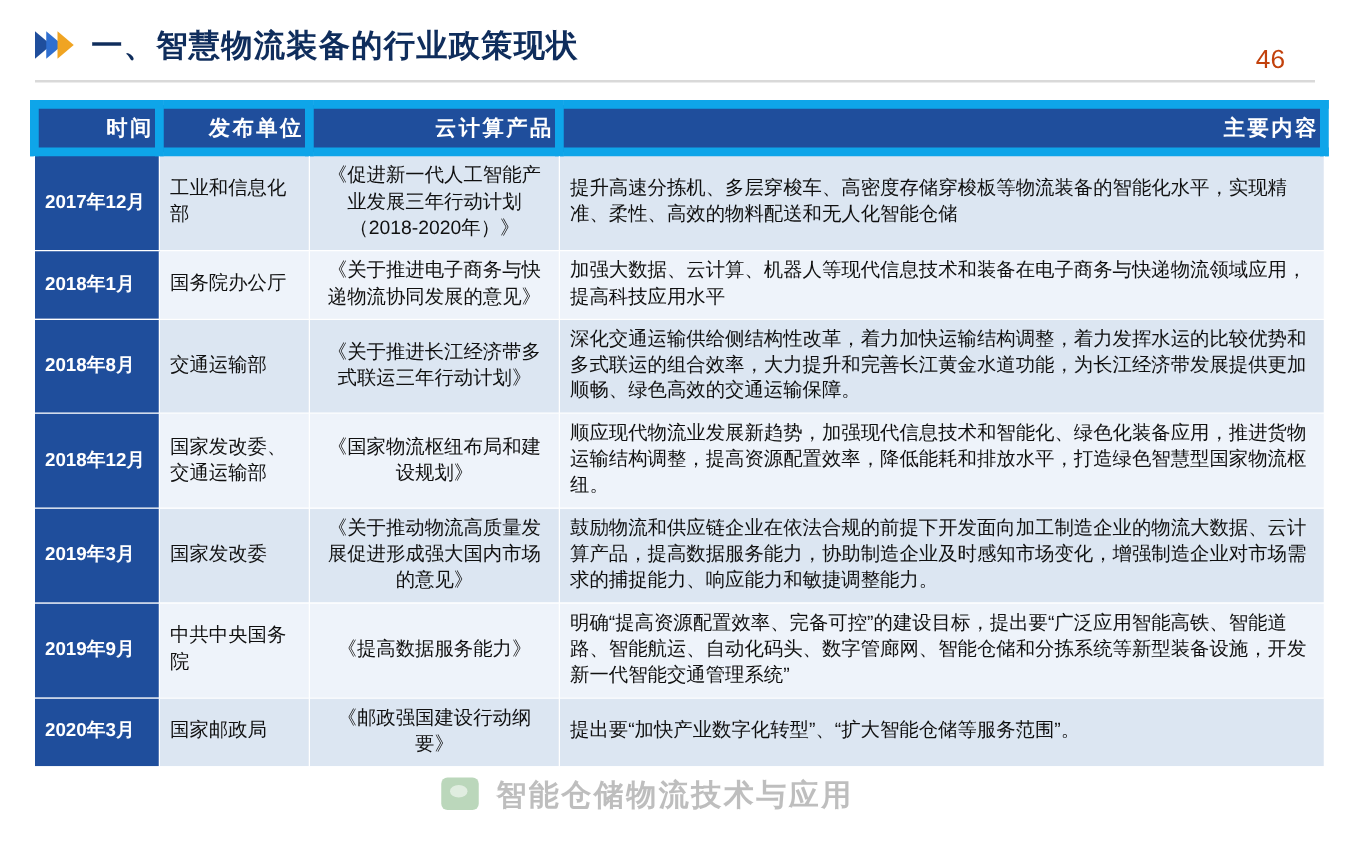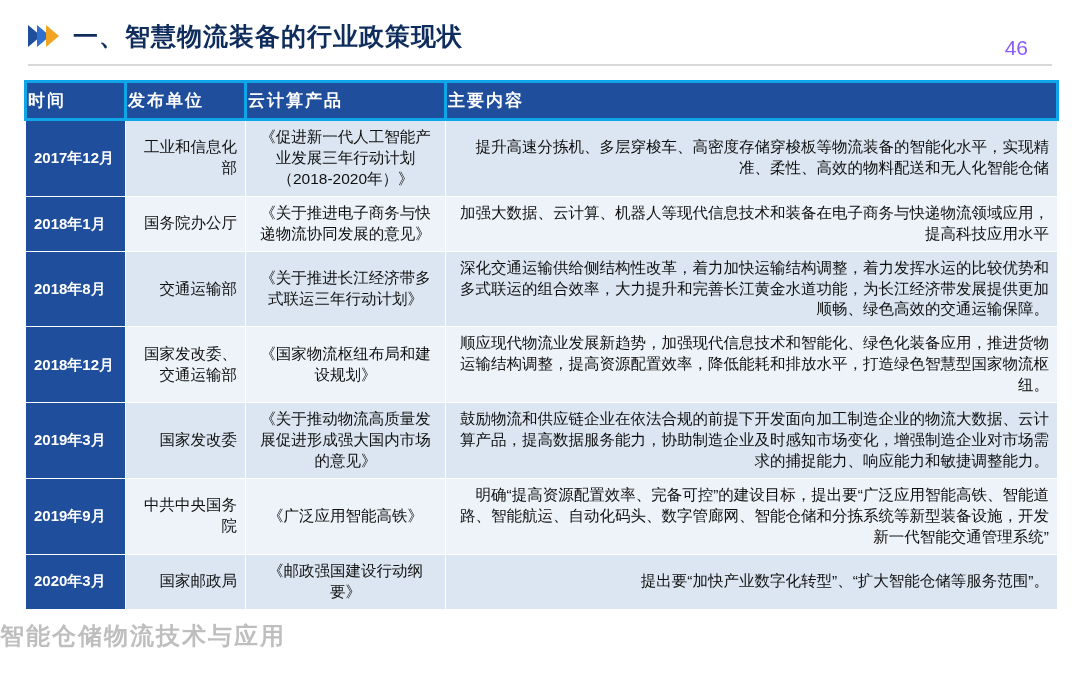--- a/index.html
+++ b/index.html
@@ -41,21 +41,21 @@
     font-size: 25px;
     font-weight: bold;
     color: #0f2d5c;
     letter-spacing: 1px;
   }
   .page-num {
     position: absolute;
     right: 52px;
     top: 36px;
     font-size: 21px;
-    color: #8b5cf6;
+    color: #c2410c;
     font-weight: normal;
   }
   .header-rule {
     position: absolute;
     left: 28px;
     right: 28px;
     bottom: 6px;
     height: 2px;
     background: #d9d9d9;
   }
@@ -67,22 +67,22 @@
     width: 1032px;
     border-collapse: collapse;
     table-layout: fixed;
   }
   thead th {
     background: #1f4e9c;
     color: #ffffff;
     font-size: 17px;
     font-weight: bold;
     height: 38px;
-    border: 3px solid #0ea5e9;
-    text-align: left;
+    border: 7px solid #0ea5e9;
+    text-align: right;
     letter-spacing: 2px;
   }
   col.c-time { width: 100px; }
   col.c-org  { width: 120px; }
   col.c-doc  { width: 200px; }
   col.c-main { width: 612px; }
 
   tbody td {
     border: 1px solid #ffffff;
     font-size: 15px;
@@ -95,37 +95,37 @@
   tbody tr.even td { background: #eef3fa; }
 
   td.time {
     background: #1f4e9c !important;
     color: #ffffff;
     font-weight: bold;
     text-align: left;
     font-size: 15px;
   }
   td.org {
-    text-align: right;
+    text-align: left;
     font-size: 15.5px;
   }
   td.doc {
     text-align: center;
     font-size: 15.5px;
   }
   td.main {
-    text-align: right;
+    text-align: left;
     font-size: 15.5px;
   }
   
   .watermark {
     position: absolute;
     left: 0; right: 0;
     bottom: 22px;
-    text-align: left;
+    text-align: center;
     pointer-events: none;
   }
   .wm-inner {
     display: inline-block;
     position: relative;
   }
   .wm-text {
     font-size: 24px;
     font-weight: bold;
     color: rgba(40,40,40,0.30);
@@ -208,21 +208,21 @@
         </tr>
         <tr class="odd">
           <td class="time">2019年3月</td>
           <td class="org">国家发改委</td>
           <td class="doc">《关于推动物流高质量发展促进形成强大国内市场的意见》</td>
           <td class="main">鼓励物流和供应链企业在依法合规的前提下开发面向加工制造企业的物流大数据、云计算产品，提高数据服务能力，协助制造企业及时感知市场变化，增强制造企业对市场需求的捕捉能力、响应能力和敏捷调整能力。</td>
         </tr>
         <tr class="even">
           <td class="time">2019年9月</td>
           <td class="org">中共中央国务院</td>
-          <td class="doc">《广泛应用智能高铁》</td>
+          <td class="doc">《提高数据服务能力》</td>
           <td class="main">明确“提高资源配置效率、完备可控”的建设目标，提出要“广泛应用智能高铁、智能道路、智能航运、自动化码头、数字管廊网、智能仓储和分拣系统等新型装备设施，开发新一代智能交通管理系统”</td>
         </tr>
         <tr class="odd">
           <td class="time">2020年3月</td>
           <td class="org">国家邮政局</td>
           <td class="doc">《邮政强国建设行动纲要》</td>
           <td class="main">提出要“加快产业数字化转型”、“扩大智能仓储等服务范围”。</td>
         </tr>
       </tbody>
     </table>

